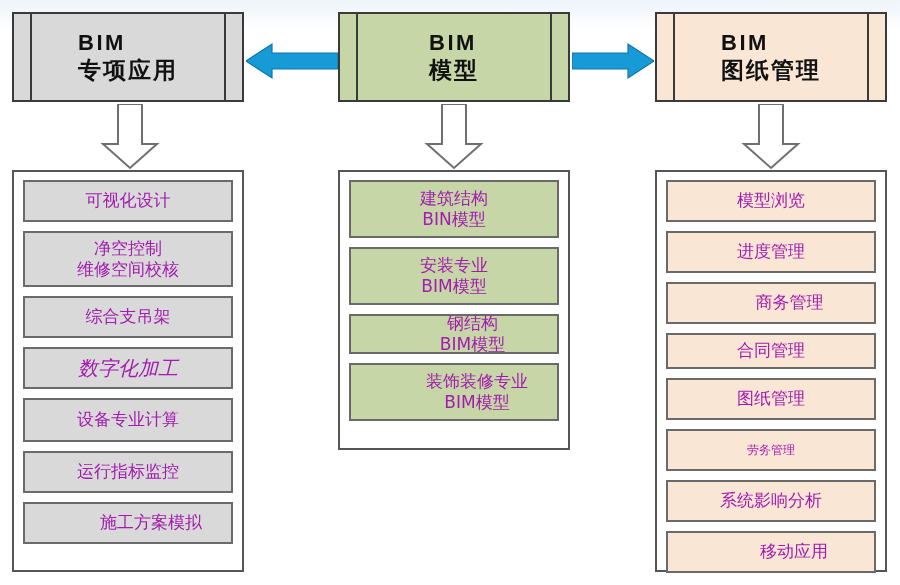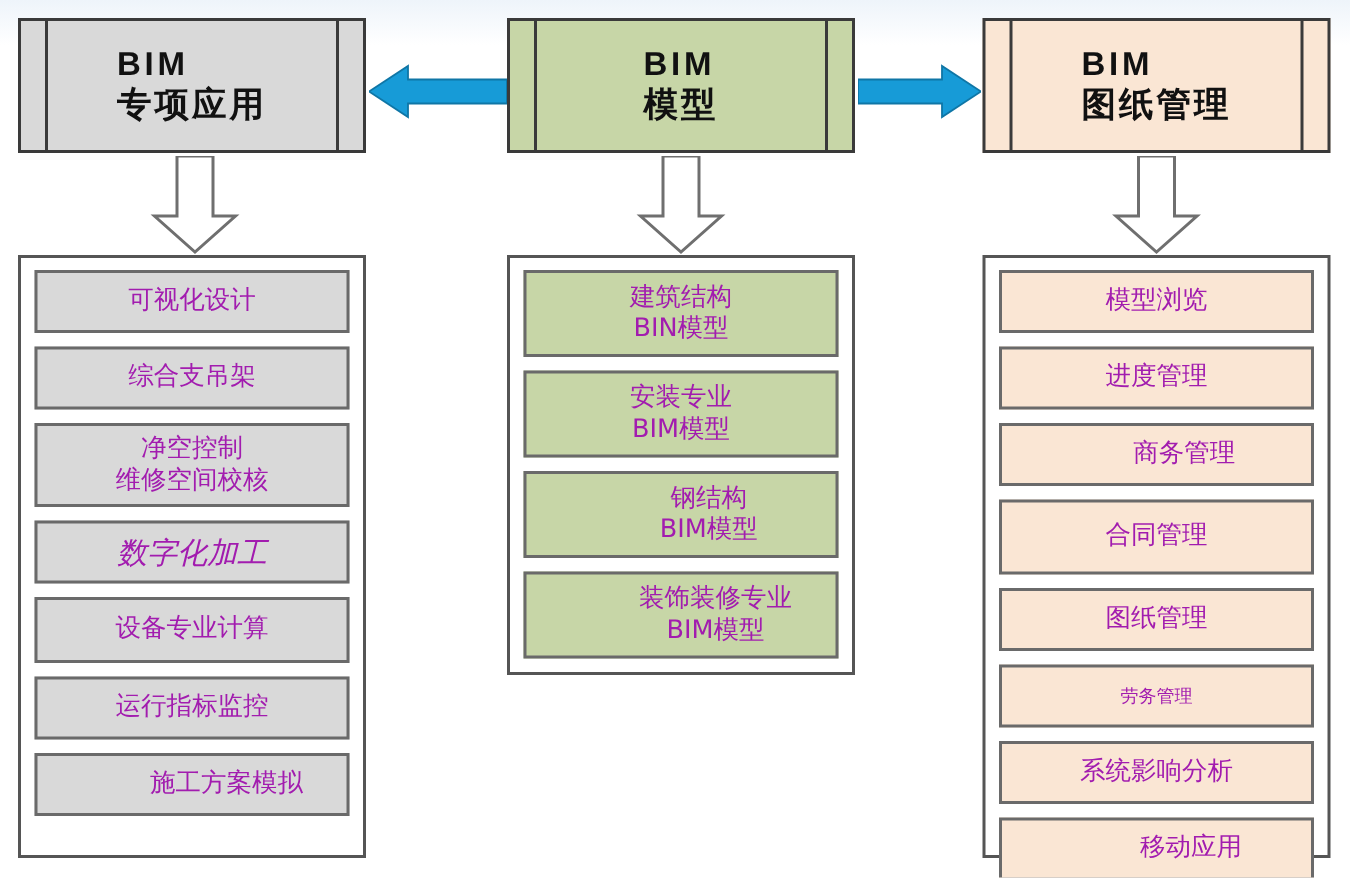--- a/index.html
+++ b/index.html
@@ -110,30 +110,30 @@
     <svg class="down-arrow" style="left:95px;top:104px;" width="70" height="66" viewBox="0 0 70 66">
       <polygon points="23,0 47,0 47,40 62,40 35,64 8,40 23,40" fill="#ffffff" stroke="#6f6f6f" stroke-width="2"></polygon>
     </svg>
 
     <div class="list-box" style="left:12px;top:170px;width:232px;height:402px;">
       <div class="item" style="height:42px;">
         <span>
             <span class="l1" style="font-size:17px;">可视化设计</span>
           </span>
       </div>
-      <div class="item" style="height:42px;">
-        <span>
-            <span class="l1" style="font-size:17px;">综合支吊架</span>
-          </span>
-      </div>
       <div class="item" style="height:56px;">
         <span>
           <span class="l1" style="font-size:17px;">净空控制</span>
           <span class="l2" style="font-size:17px;">维修空间校核</span>
         </span>
+      </div>
+      <div class="item" style="height:42px;">
+        <span>
+            <span class="l1" style="font-size:17px;">综合支吊架</span>
+          </span>
       </div>
       <div class="item" style="height:42px;">
         <span>
             <span class="l1" style="font-size:20px;font-style:italic;">数字化加工</span>
           </span>
       </div>
       <div class="item" style="height:44px;">
         <span>
             <span class="l1" style="font-size:17px;">设备专业计算</span>
           </span>
@@ -172,21 +172,21 @@
           <span class="l1" style="font-size:17px;">建筑结构</span>
           <span class="l2" style="font-size:17px;">BIN模型</span>
         </span>
       </div>
       <div class="item" style="height:58px;">
         <span>
           <span class="l1" style="font-size:17px;">安装专业</span>
           <span class="l2" style="font-size:17px;">BIM模型</span>
         </span>
       </div>
-      <div class="item" style="height:58px;padding-left:37px;">
+      <div class="item" style="height:40px;padding-left:37px;">
         <span>
           <span class="l1" style="font-size:17px;">钢结构</span>
           <span class="l2" style="font-size:17px;">BIM模型</span>
         </span>
       </div>
       <div class="item" style="height:58px;">
         <span>
           <span class="l1" style="font-size:17px;">装饰装修专业</span>
           <span class="l2" style="font-size:17px;">BIM模型</span>
         </span>
@@ -218,21 +218,21 @@
       <div class="item" style="height:42px;">
         <span>
             <span class="l1" style="font-size:17px;">进度管理</span>
           </span>
       </div>
       <div class="item" style="height:42px;padding-left:37px;">
         <span>
             <span class="l1" style="font-size:17px;">商务管理</span>
           </span>
       </div>
-      <div class="item" style="height:50px;">
+      <div class="item" style="height:36px;">
         <span>
             <span class="l1" style="font-size:17px;">合同管理</span>
           </span>
       </div>
       <div class="item" style="height:42px;">
         <span>
             <span class="l1" style="font-size:17px;">图纸管理</span>
           </span>
       </div>
       <div class="item" style="height:42px;">

